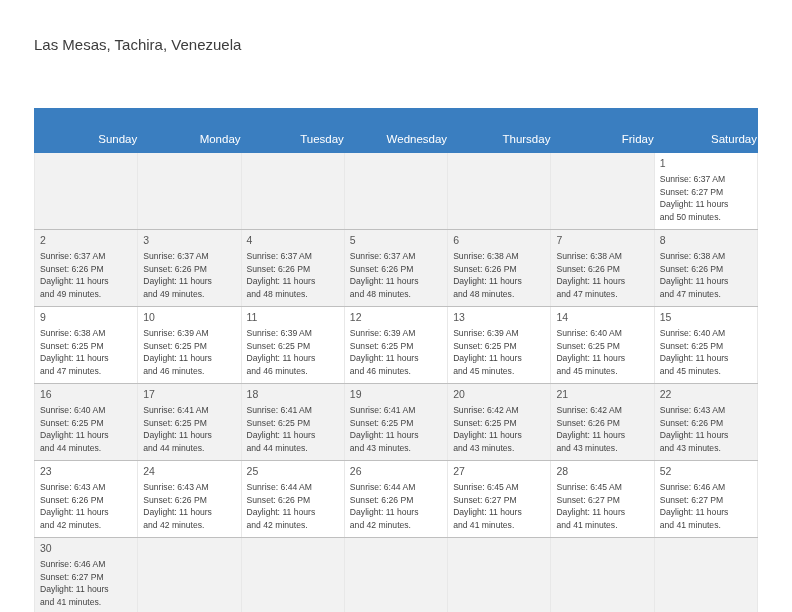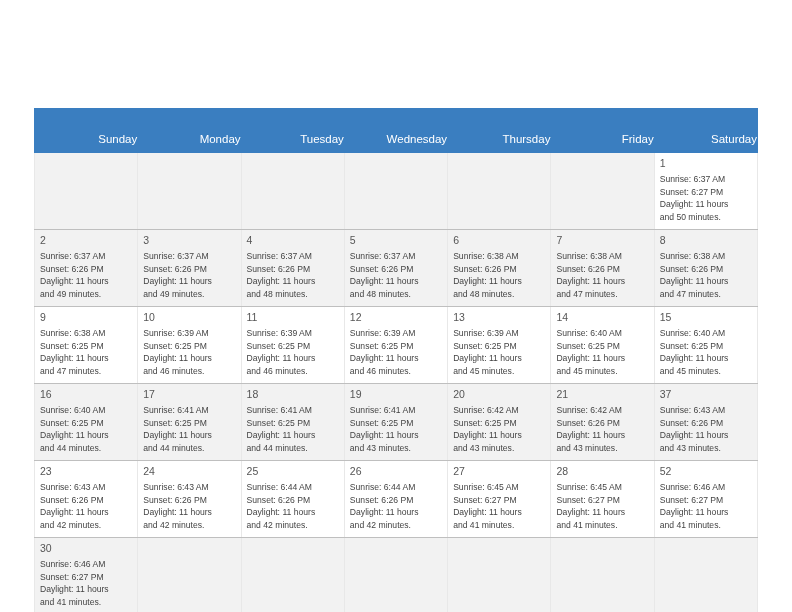--- a/index.html
+++ b/index.html
@@ -119,20 +119,21 @@
     background: #f2f2f2;
   }
 </style>
 </head>
 <body>
 
 <div class="page">
 
   <div class="header">
     <div class="title-block">
+      <div class="cal-subtitle">Las Mesas, Tachira, Venezuela</div>
     </div>
   </div>
 
   <table class="calendar">
     <thead>
       <tr>
         <th>Sunday</th>
         <th>Monday</th>
         <th>Tuesday</th>
         <th>Wednesday</th>
@@ -296,21 +297,21 @@
             <span class="detail">and 43 minutes.</span>
           </td>
           <td class="shaded">
             <span class="daynum">21</span>
             <span class="detail">Sunrise: 6:42 AM</span>
             <span class="detail">Sunset: 6:26 PM</span>
             <span class="detail">Daylight: 11 hours</span>
             <span class="detail">and 43 minutes.</span>
           </td>
           <td class="shaded">
-            <span class="daynum">37</span>
+            <span class="daynum">22</span>
             <span class="detail">Sunrise: 6:43 AM</span>
             <span class="detail">Sunset: 6:26 PM</span>
             <span class="detail">Daylight: 11 hours</span>
             <span class="detail">and 43 minutes.</span>
           </td>
         </tr>
         <tr>
           <td>
             <span class="daynum">23</span>
             <span class="detail">Sunrise: 6:43 AM</span>

